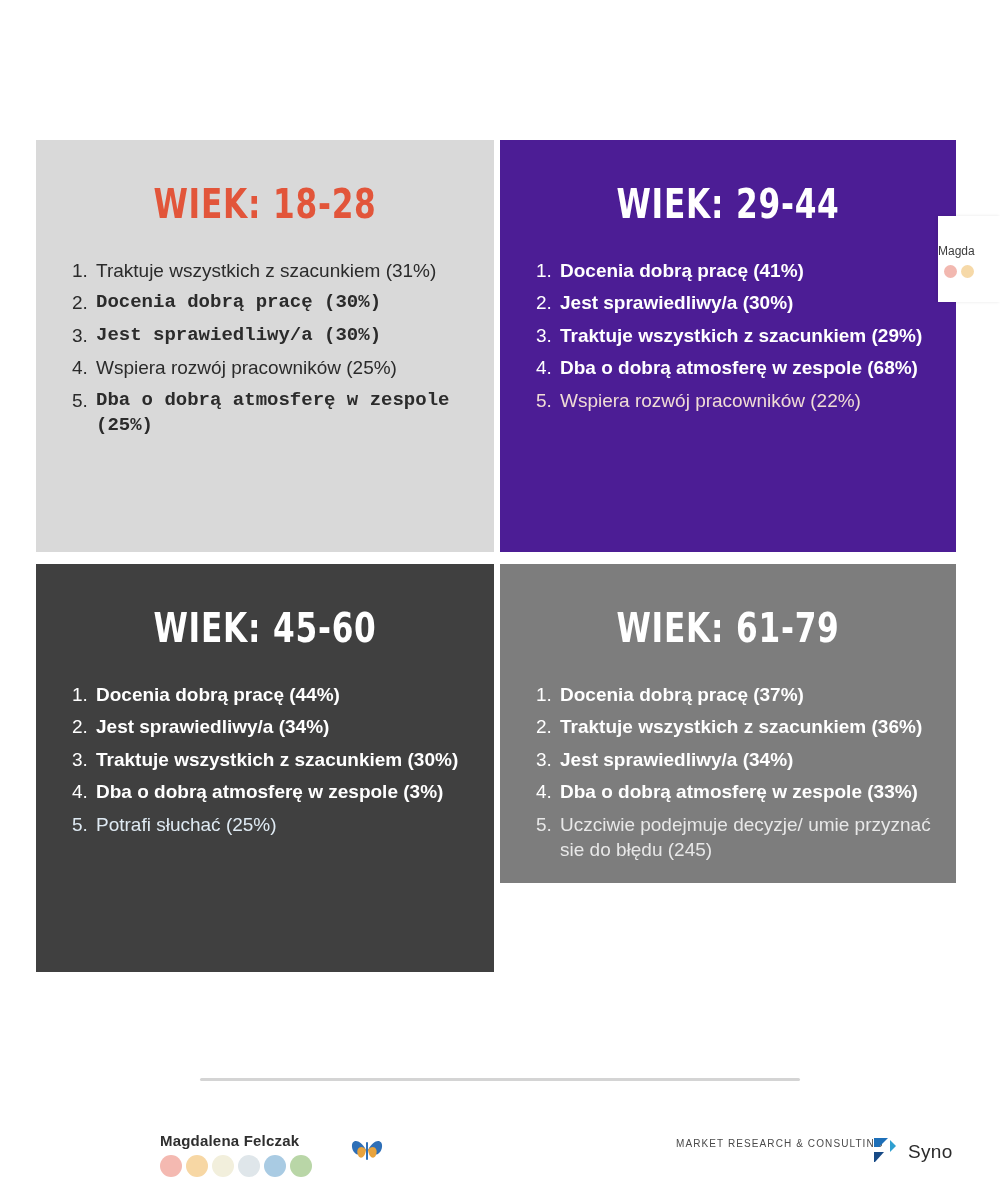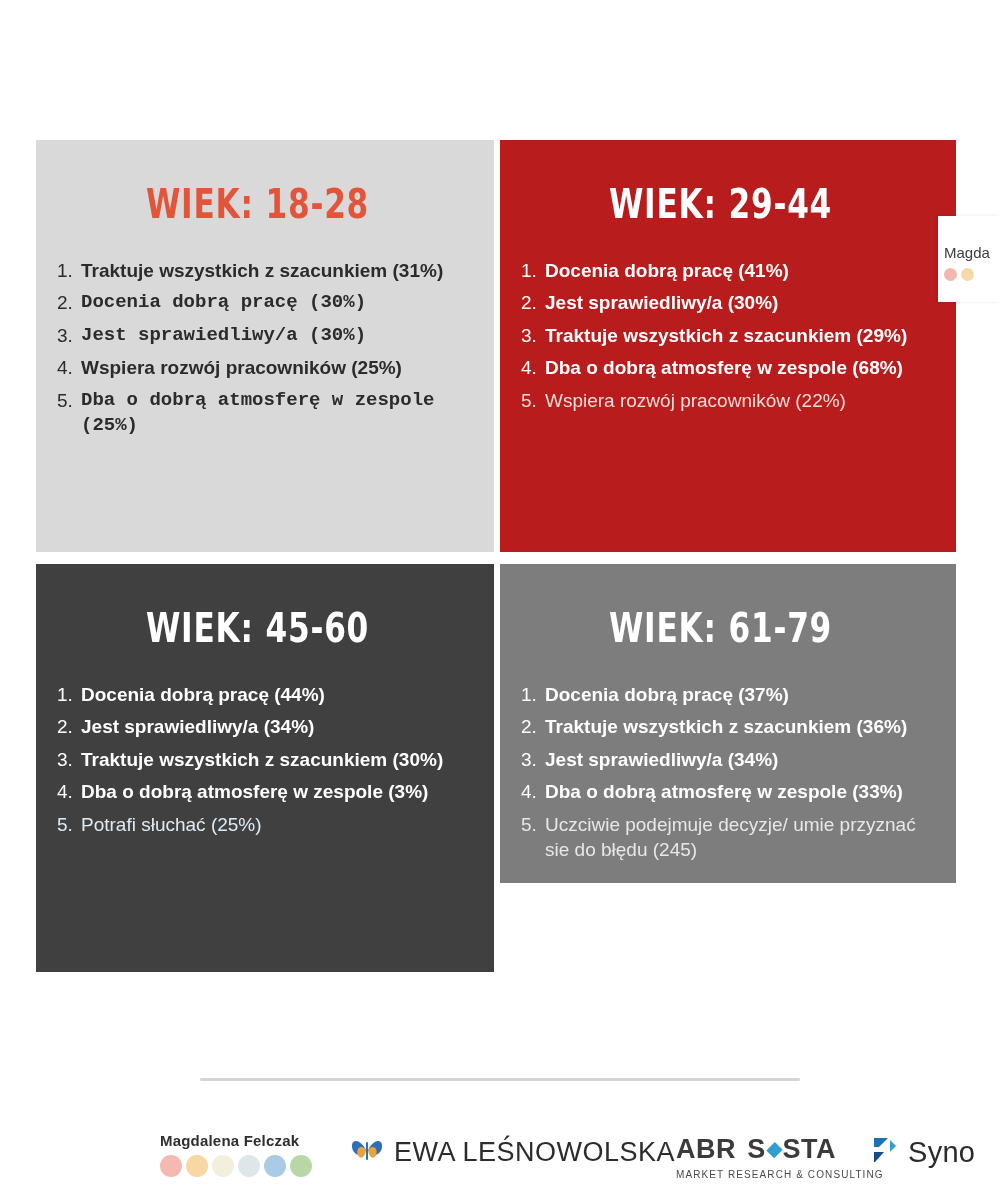--- a/index.html
+++ b/index.html
@@ -19,24 +19,24 @@
     position: absolute;
     left: 0; top: 0;
     width: 1000px;
     height: 1200px;
   }
 
   
   .panel {
     position: absolute;
     box-sizing: border-box;
-    padding: 26px 22px 20px 7px;
+    padding: 26px 22px 20px 22px;
   }
   .panel-1 { left: 36px;  top: 140px; width: 458px; height: 412px; background: #d9d9d9; }
-  .panel-2 { left: 500px; top: 140px; width: 456px; height: 412px; background: #b91c1c; }
+  .panel-2 { left: 500px; top: 140px; width: 456px; height: 412px; background: #4c1d95; }
   .panel-3 { left: 36px;  top: 564px; width: 458px; height: 408px; background: #404040; }
   .panel-4 { left: 500px; top: 564px; width: 456px; height: 319px; background: #7d7d7d; }
 
   .panel-title {
     text-align: center;
     font-family: "DejaVu Sans", sans-serif;
     font-weight: 700;
     font-size: 40px;
     letter-spacing: 1px;
     line-height: 1;
@@ -67,21 +67,21 @@
     flex: none;
     text-align: left;
   }
   .item-text {
     flex: 1;
   }
 
   
   .panel-1 .item-row { color: #2b2b2b; }
   .panel-1 .item-row.bold .item-text { font-weight: 700; font-family: Liberation Mono, monospace; }
-  .panel-1 .item-row.plain .item-text { font-weight: 700; }
+  .panel-1 .item-row.plain .item-text { font-weight: 400; }
   .panel-1 .item-num { font-weight: 400; }
 
   
   .panel-2 .item-row,
   .panel-3 .item-row,
   .panel-4 .item-row { color: #ffffff; }
   .panel-2 .item-row.plain,
   .panel-3 .item-row.plain,
   .panel-4 .item-row.plain { color: #f0dcd6; }
   .panel-3 .item-row.plain { color: #dfeaf3; }
@@ -100,23 +100,22 @@
     top: 216px;
     width: 62px;
     height: 86px;
     background: #ffffff;
     box-shadow: -1px 0 3px rgba(0,0,0,0.10);
     box-sizing: border-box;
     padding-top: 28px;
     overflow: hidden;
   }
   .edge-card-label {
-    font-size: 15px;
+    font-size: 12px;
     color: #3d3d3d;
-    padding-left: 6px;
     white-space: nowrap;
   }
   .edge-dots {
     display: flex;
     gap: 4px;
     padding-left: 6px;
     margin-top: 7px;
   }
   .edge-dots span {
     width: 13px; height: 13px;
@@ -197,21 +196,21 @@
     display: inline-block;
     width: 12px; height: 12px;
     background: #2f9fd0;
     transform: rotate(45deg);
     margin: 0 1px;
   }
 
   
   .logo-syno { left: 822px; top: 22px; display: flex; align-items: center; gap: 8px; }
   .logo-syno .syno-text {
-    font-size: 29px;
+    font-size: 19px;
     color: #2b2b2b;
     letter-spacing: .3px;
   }
 </style>
 </head>
 <body>
 
 <div class="slide">
 
   <div class="panel panel-1">
@@ -345,31 +344,23 @@
     <div class="logo logo-ewa">
       <span>
         <svg width="34" height="28" viewBox="0 0 34 28">
           <path d="M16 14 C10 2, 1 3, 2 11 C3 19, 11 22, 16 14 Z" fill="#2e6fb7"></path>
           <path d="M18 14 C24 2, 33 3, 32 11 C31 19, 23 22, 18 14 Z" fill="#2e6fb7"></path>
           <path d="M16 14 C12 8, 5 12, 8 19 C10 24, 15 22, 16 14 Z" fill="#e8a33d"></path>
           <path d="M18 14 C22 8, 29 12, 26 19 C24 24, 19 22, 18 14 Z" fill="#e8a33d"></path>
           <rect x="16" y="6" width="2" height="18" rx="1" fill="#2e6fb7"></rect>
         </svg>
       </span>
-      <span class="ewa-text">EWA LEŚNOWOLSKA</span>
     </div>
 
     <div class="logo logo-abr">
-      <div class="abr-main">
-        <span>ABR</span>
-        <span style="display:inline-block;width:8px"></span>
-        <span>S</span>
-        <span class="abr-diamond"></span>
-        <span>STA</span>
-      </div>
       <div class="abr-sub">MARKET RESEARCH &amp; CONSULTING</div>
     </div>
 
     <div class="logo logo-syno">
       <span>
         <svg width="30" height="32" viewBox="0 0 30 32">
           <path d="M4 4 L18 4 L9 13 L4 13 Z" fill="#1d6fb8"></path>
           <path d="M20 6 L26 12 L20 18 Z" fill="#2f9fd0"></path>
           <path d="M4 18 L14 18 L5 28 L4 28 Z" fill="#174a86"></path>
         </svg>

